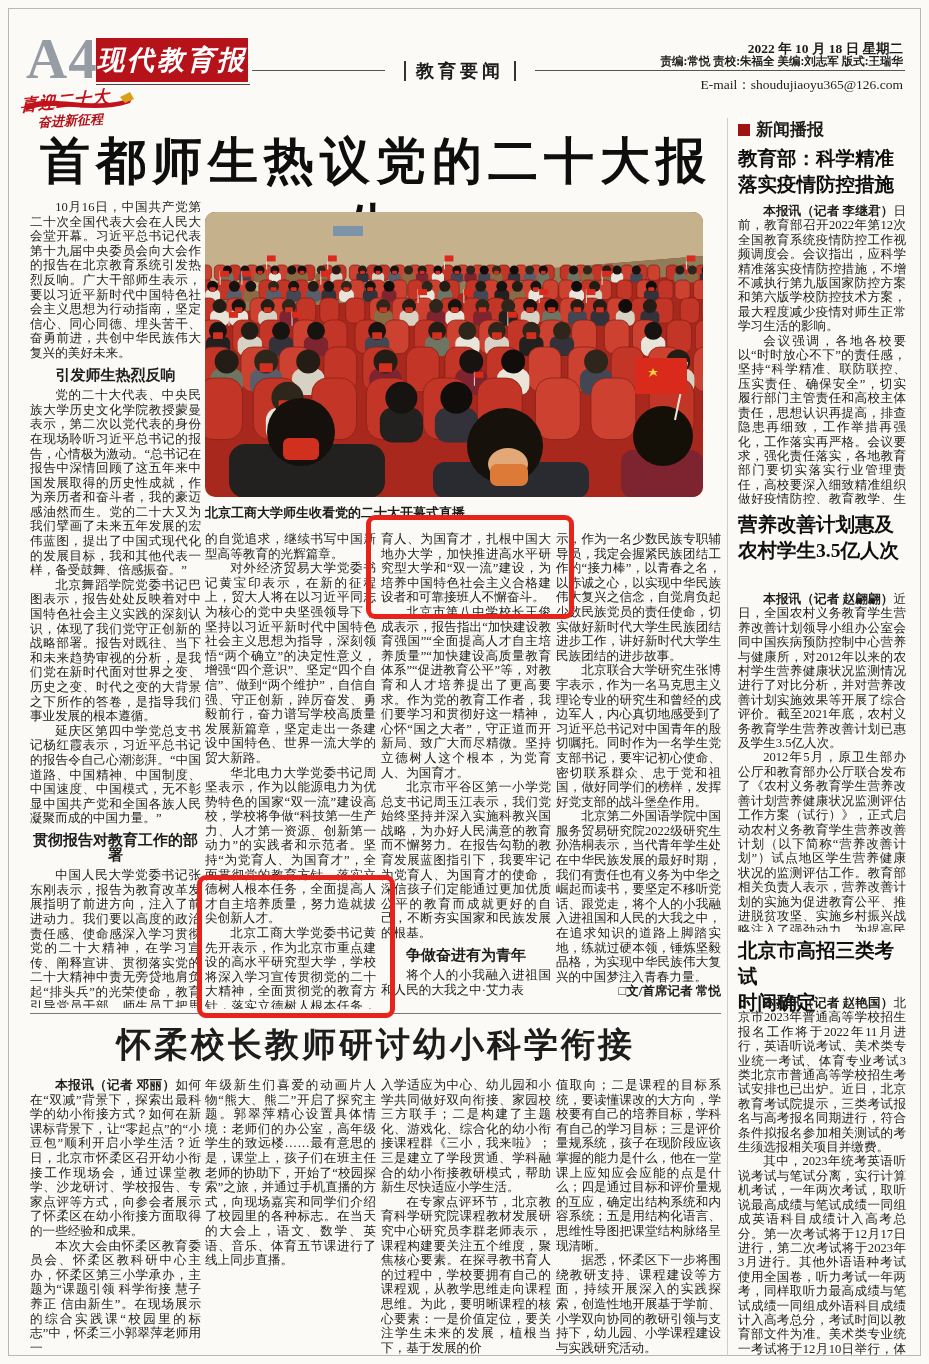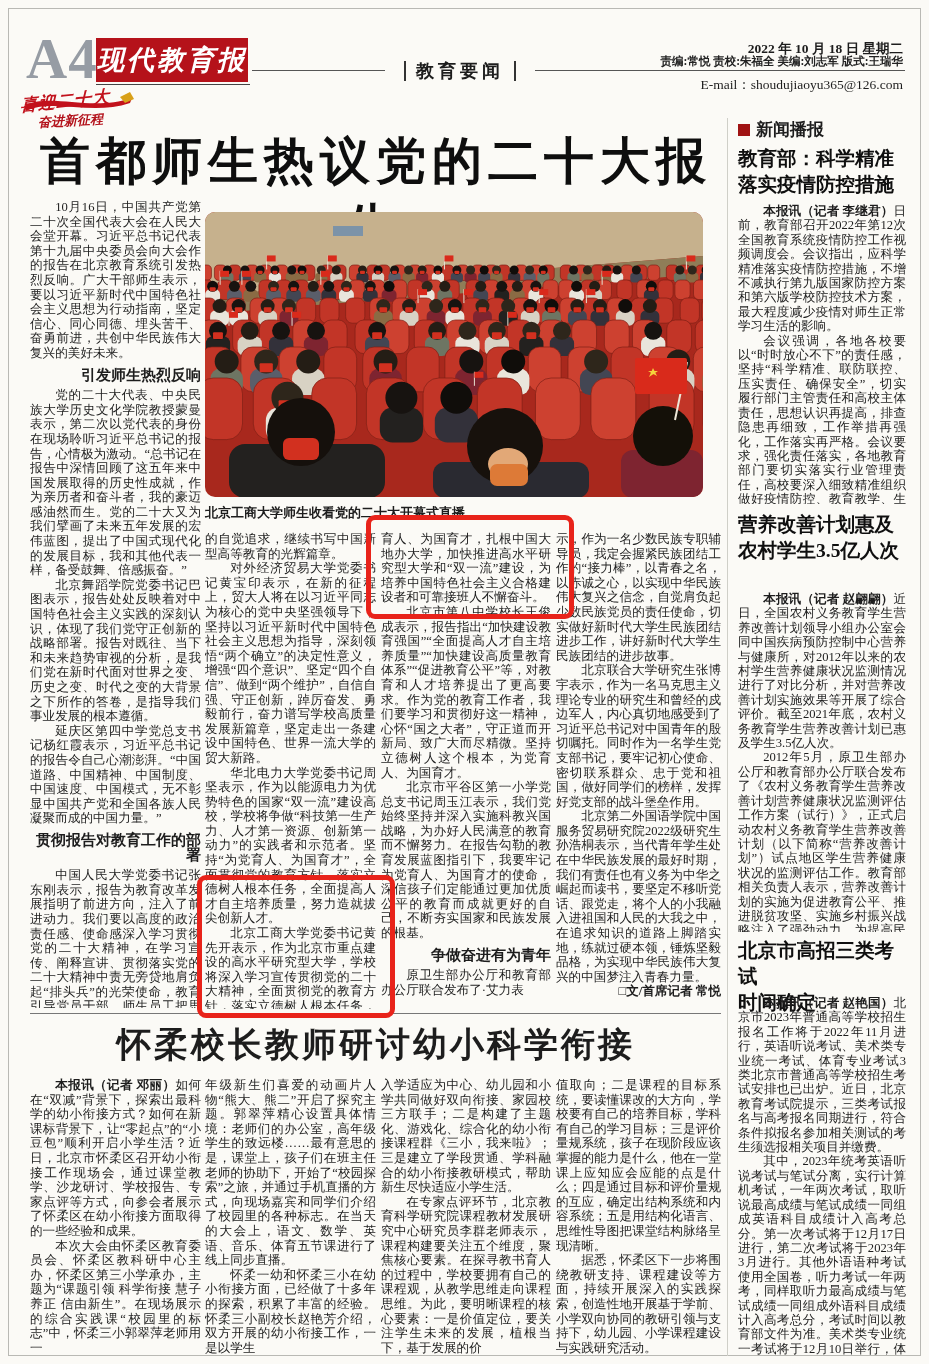--- a/index.html
+++ b/index.html
@@ -32,21 +32,21 @@
     font-style:italic;}
   .emblem svg{position:absolute;left:0;top:2px;}
   
   .main-headline{left:30px;top:128px;width:692px;text-align:center;font-size:50px;font-weight:900;
     letter-spacing:6px;color:#0e0e0e;margin:0;font-family:"Liberation Serif","DejaVu Serif",serif;}
   .photo-wrap{left:205px;top:212px;width:498px;height:285px;border-radius:10px;overflow:hidden;}
   .photo-caption{left:205px;top:504px;width:498px;font-size:13px;font-weight:bold;}
   .col{position:absolute;font-size:12.6px;line-height:14.6px;text-align:justify;overflow:hidden;}
   .col p{margin:0;}
   .ind{text-indent:2em;}
-  .sub{font-size:15px;font-weight:bold;text-align:right;margin:7px 0 6px;text-indent:0;}
+  .sub{font-size:15px;font-weight:bold;text-align:center;margin:7px 0 6px;text-indent:0;}
   .byline{text-align:right;font-weight:bold;margin-top:2px;}
   .c1{left:30px;top:200px;width:171px;height:808px;}
   .c2{left:205px;top:532px;width:171px;height:477px;}
   .c3{left:381px;top:532px;width:170px;height:477px;}
   .c4{left:556px;top:532px;width:165px;height:477px;}
   .hlbox{position:absolute;border:5px solid #e8231a;border-radius:9px;pointer-events:none;z-index:6;}
   .hlboxA{left:197px;top:875px;width:188px;height:133px;}
   .hlboxB{left:366px;top:515px;width:198px;height:94px;}
   
   .v-rule{left:727px;top:118px;width:0;height:1238px;border-left:1px solid #cfcfc8;}
@@ -498,21 +498,21 @@
   <p class="ind">对外经济贸易大学党委书记黄宝印表示，在新的征程上，贸大人将在以习近平同志为核心的党中央坚强领导下，坚持以习近平新时代中国特色社会主义思想为指导，深刻领悟“两个确立”的决定性意义，增强“四个意识”、坚定“四个自信”、做到“两个维护”，自信自强、守正创新，踔厉奋发、勇毅前行，奋力谱写学校高质量发展新篇章，坚定走出一条建设中国特色、世界一流大学的贸大新路。</p>
   <p class="ind">华北电力大学党委书记周坚表示，作为以能源电力为优势特色的国家“双一流”建设高校，学校将争做“科技第一生产力、人才第一资源、创新第一动力”的实践者和示范者。坚持“为党育人、为国育才”，全面贯彻党的教育方针，落实立德树人根本任务，全面提高人才自主培养质量，努力造就拔尖创新人才。</p>
   <p class="ind">北京工商大学党委书记黄先开表示，作为北京市重点建设的高水平研究型大学，学校将深入学习宣传贯彻党的二十大精神，全面贯彻党的教育方针，落实立德树人根本任务，坚持为党</p>
 </div>
 
 <div class="col c3">
   <p>育人、为国育才，扎根中国大地办大学，加快推进高水平研究型大学和“双一流”建设，为培养中国特色社会主义合格建设者和可靠接班人不懈奋斗。</p>
   <p class="ind">北京市第八中学校长王俊成表示，报告指出“加快建设教育强国”“全面提高人才自主培养质量”“加快建设高质量教育体系”“促进教育公平”等，对教育和人才培养提出了更高要求。作为党的教育工作者，我们要学习和贯彻好这一精神，心怀“国之大者”，守正道而开新局、致广大而尽精微。坚持立德树人这个根本，为党育人、为国育才。</p>
   <p class="ind">北京市平谷区第一小学党总支书记周玉江表示，我们党始终坚持并深入实施科教兴国战略，为办好人民满意的教育而不懈努力。在报告勾勒的教育发展蓝图指引下，我要牢记为党育人、为国育才的使命，深信孩子们定能通过更加优质公平的教育而成就更好的自己，不断夯实国家和民族发展的根基。</p>
   <h3 class="sub">争做奋进有为青年</h3>
-  <p class="ind">原卫生部办公厅和教育部办公厅联合发布了·艾力表</p>
+  <p class="ind">将个人的小我融入进祖国和人民的大我之中·艾力表</p>
 </div>
 
 <div class="col c4">
   <p>示，作为一名少数民族专职辅导员，我定会握紧民族团结工作的“接力棒”，以青春之名，以赤诚之心，以实现中华民族伟大复兴之信念，自觉肩负起少数民族党员的责任使命，切实做好新时代大学生民族团结进步工作，讲好新时代大学生民族团结的进步故事。</p>
   <p class="ind">北京联合大学研究生张博宇表示，作为一名马克思主义理论专业的研究生和曾经的戍边军人，内心真切地感受到了习近平总书记对中国青年的殷切嘱托。同时作为一名学生党支部书记，要牢记初心使命、密切联系群众、忠于党和祖国，做好同学们的榜样，发挥好党支部的战斗堡垒作用。</p>
   <p class="ind">北京第二外国语学院中国服务贸易研究院2022级研究生孙浩桐表示，当代青年学生处在中华民族发展的最好时期，我们有责任也有义务为中华之崛起而读书，要坚定不移听党话、跟党走，将个人的小我融入进祖国和人民的大我之中，在追求知识的道路上脚踏实地，练就过硬本领，锤炼坚毅品格，为实现中华民族伟大复兴的中国梦注入青春力量。</p>
   <p class="byline">□文/首席记者 常悦</p>
 </div>
 
 <div class="hlbox hlboxA"></div>
@@ -548,21 +548,20 @@
 
 <div class="abs bottom-rule"></div>
 <h2 class="abs bottom-headline">怀柔校长教师研讨幼小科学衔接</h2>
 
 <div class="col b1">
   <p class="ind"><b class="lead-b">本报讯（记者 邓丽）</b><span>如何在“双减”背景下，探索出最科学的幼小衔接方式？如何在新课标背景下，让“零起点”的“小豆包”顺利开启小学生活？近日，北京市怀柔区召开幼小衔接工作现场会，通过课堂教学、沙龙研讨、学校报告、专家点评等方式，向参会者展示了怀柔区在幼小衔接方面取得的一些经验和成果。</span></p>
   <p class="ind">本次大会由怀柔区教育委员会、怀柔区教科研中心主办，怀柔区第三小学承办，主题为“课题引领 科学衔接 慧子养正 信由新生”。在现场展示的综合实践课“校园里的标志”中，怀柔三小郭翠萍老师用一</p>
 </div>
 <div class="col b2">
   <p>年级新生们喜爱的动画片人物“熊大、熊二”开启了探究主题。郭翠萍精心设置具体情境：老师们的办公室，高年级学生的致远楼……最有意思的是，课堂上，孩子们在班主任老师的协助下，开始了“校园探索”之旅，并通过手机直播的方式，向现场嘉宾和同学们介绍了校园里的各种标志。在当天的大会上，语文、数学、英语、音乐、体育五节课进行了线上同步直播。</p>
-  <p class="ind">怀柔一幼和怀柔三小在幼小衔接方面，已经做了十多年的探索，积累了丰富的经验。怀柔三小副校长赵艳芳介绍，双方开展的幼小衔接工作，一是以学生</p>
 </div>
 <div class="col b3">
   <p>入学适应为中心、幼儿园和小学共同做好双向衔接、家园校三方联手；二是构建了主题化、游戏化、综合化的幼小衔接课程群《三小，我来啦》；三是建立了学段贯通、学科融合的幼小衔接教研模式，帮助新生尽快适应小学生活。</p>
   <p class="ind">在专家点评环节，北京教育科学研究院课程教材发展研究中心研究员李群老师表示，课程构建要关注五个维度，聚焦核心要素。在探寻教书育人的过程中，学校要拥有自己的课程观，从教学思维走向课程思维。为此，要明晰课程的核心要素：一是价值定位，要关注学生未来的发展，植根当下，基于发展的价</p>
 </div>
 <div class="col b4">
   <p>值取向；二是课程的目标系统，要读懂课改的大方向，学校要有自己的培养目标，学科有自己的学习目标；三是评价量规系统，孩子在现阶段应该掌握的能力是什么，他在一堂课上应知应会应能的点是什么；四是通过目标和评价量规的互应，确定出结构系统和内容系统；五是用结构化语言、思维性导图把课堂结构脉络呈现清晰。</p>
   <p class="ind">据悉，怀柔区下一步将围绕教研支持、课程建设等方面，持续开展深入的实践探索，创造性地开展基于学前、小学双向协同的教研引领与支持下，幼儿园、小学课程建设与实践研究活动。</p>
 </div>
 

